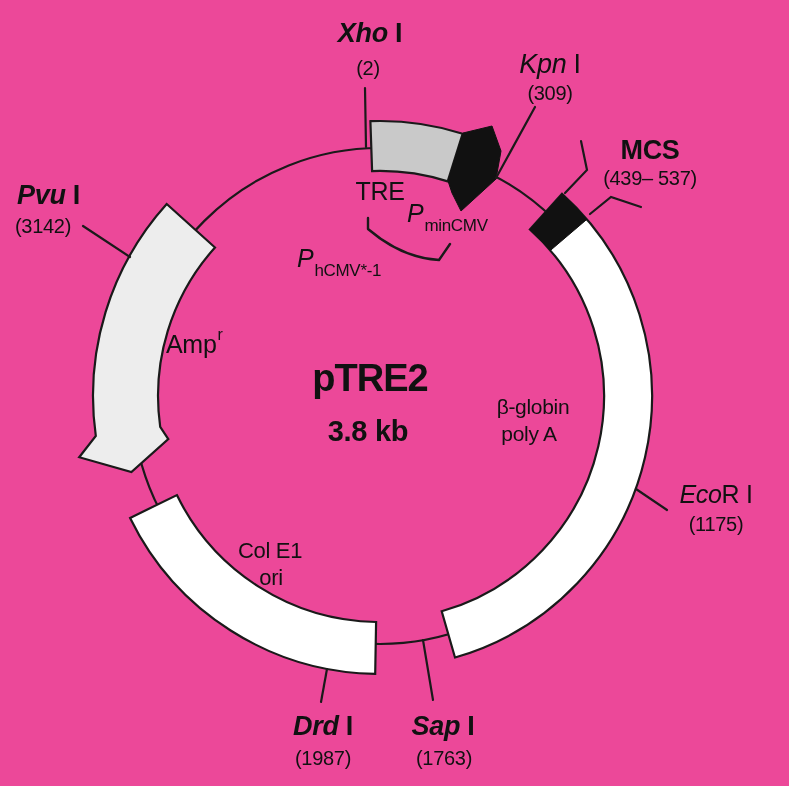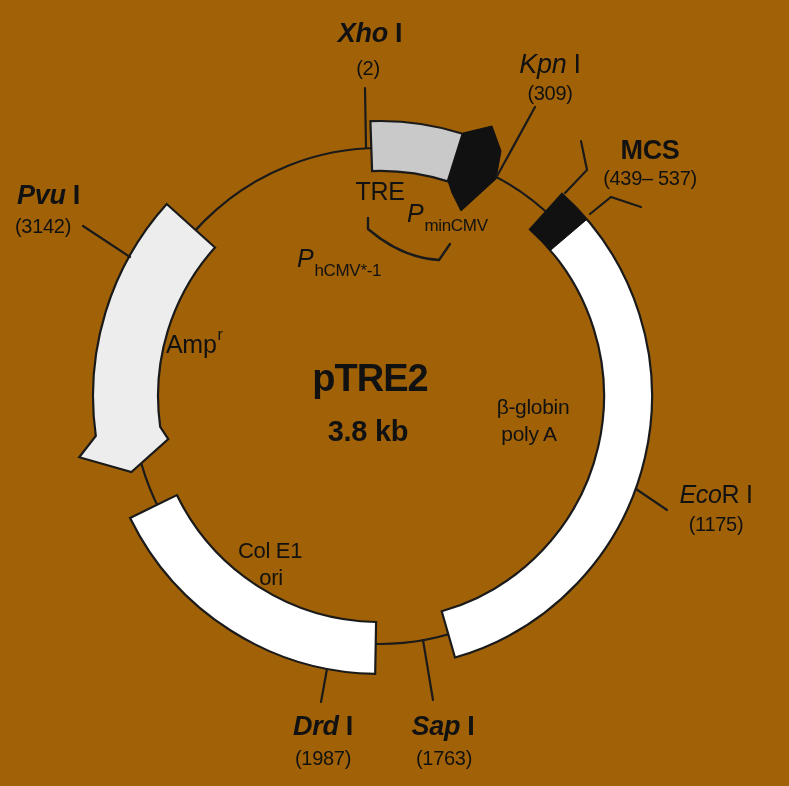--- a/index.html
+++ b/index.html
@@ -1,20 +1,20 @@
 <!DOCTYPE html>
 <html><head>
 <meta charset="utf-8">
 <style>
   html, body { margin: 0; padding: 0; background: #ffffff; }
   .canvas {
     position: relative;
     width: 789px;
     height: 786px;
-    background: #a16207;
+    background: #ec4899;
     font-family: "Liberation Sans", sans-serif;
     overflow: hidden;
   }
   svg text {
     fill: #111111;
     font-family: "Liberation Sans", sans-serif;
     letter-spacing: -0.3px;
   }
   .bi { font-style: italic; font-weight: bold; }
   .b  { font-weight: bold; }

